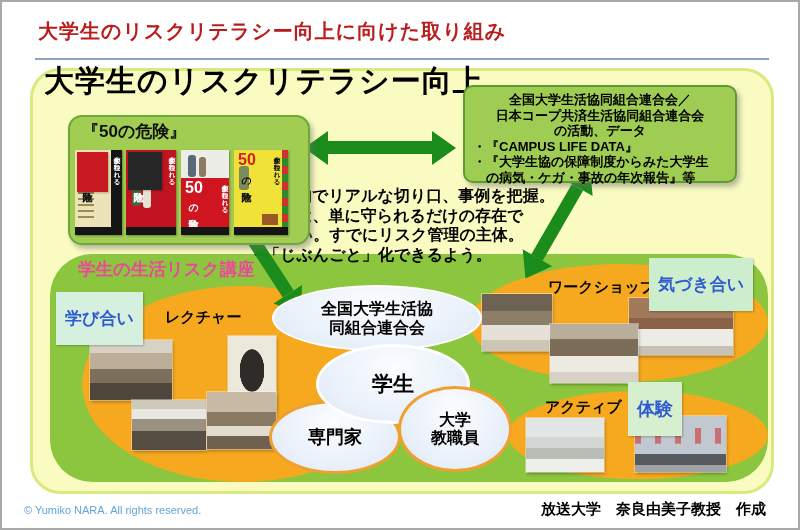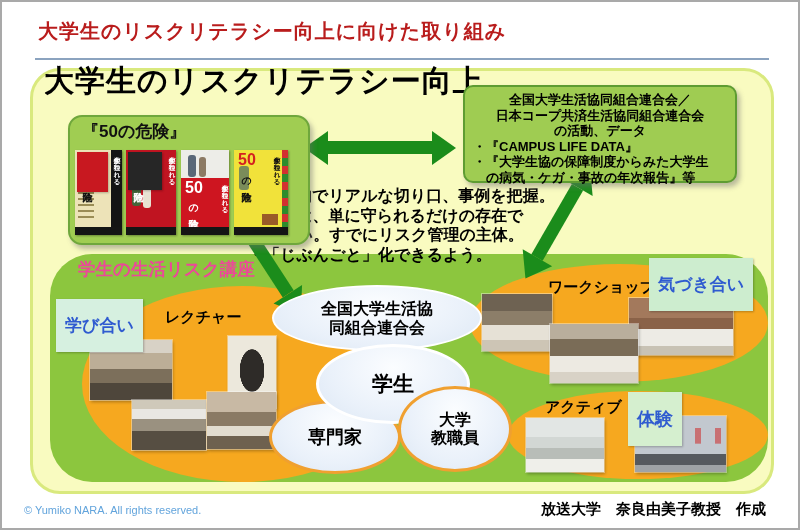--- a/index.html
+++ b/index.html
@@ -71,23 +71,23 @@
   .darrow::before{left:-24px;border-right:24px solid #1B8C1B;}
   .darrow::after{right:-24px;border-left:24px solid #1B8C1B;}
   .arrow-h{left:326px;top:139px;width:104px;}
   .arrow-r{left:535px;top:249px;width:81px;transform:rotate(-60deg);transform-origin:0 50%;}
   .arrow-l{left:247px;top:225px;width:72px;transform:rotate(57deg);transform-origin:0 50%;}
 
   
   .course-panel{position:absolute;left:48px;top:252px;width:718px;height:228px;background:#8CC63E;border-radius:42px;z-index:1;}
   .course-title{position:absolute;left:64px;top:255px;font-size:17.5px;font-weight:bold;color:#ec4899;z-index:4;margin-left:12px;}
   .badge{position:absolute;z-index:5;font-weight:bold;color:#2F5BD0;padding:15px 9px;box-shadow:1px 1px 2px rgba(0,0,0,.25);}
-  .badge-learn{left:54px;top:290px;font-size:17px;background:#D6F0E0;margin-top:7px;}
+  .badge-learn{left:54px;top:290px;font-size:17px;background:#D6F0E0;}
   .badge-notice{left:647px;top:256px;font-size:17px;background:#CDEDCF;}
-  .badge-exp{left:626px;top:390px;font-size:18px;background:#D5EFCF;}
+  .badge-exp{left:626px;top:380px;font-size:18px;background:#D5EFCF;}
   .act-label{position:absolute;z-index:4;font-weight:bold;color:#000;font-size:15px;text-align:center;}
   .lbl-lecture{left:163px;top:306px;}
   .lbl-workshop{left:546px;top:276px;}
   .lbl-active{left:543px;top:396px;}
 
   .o-ell{position:absolute;background:#F6A81F;border-radius:50%;z-index:2;}
   .ell-lecture{left:80px;top:284px;width:320px;height:196px;}
   .ell-workshop{left:468px;top:262px;width:298px;height:118px;}
   .ell-active{left:506px;top:389px;width:260px;height:88px;}
 

